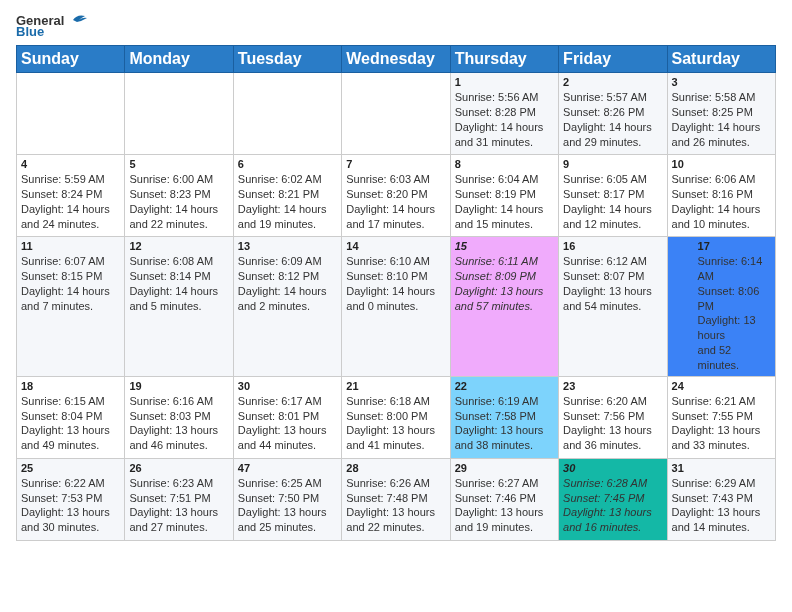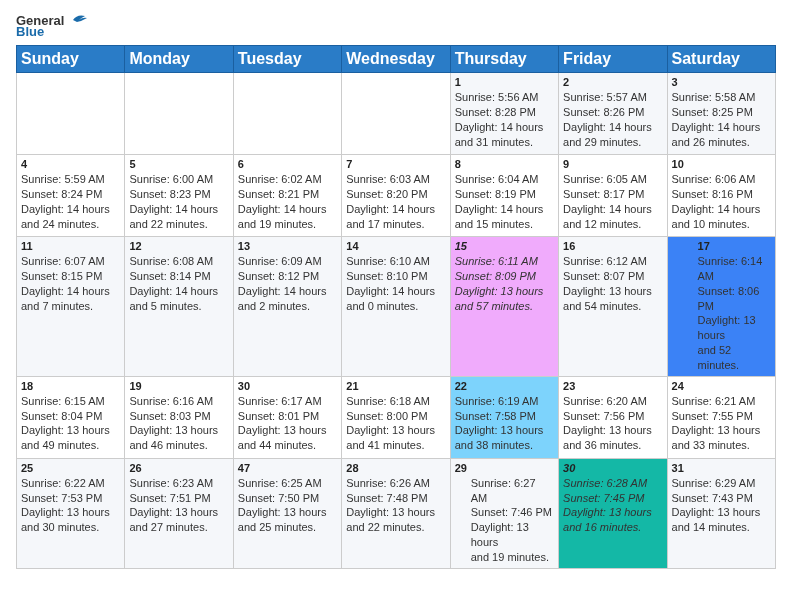--- a/index.html
+++ b/index.html
@@ -324,21 +324,21 @@
           </td>
           <td style="background: rgb(245, 247, 250);">
             <span class="day-num">28</span>
             <div class="cell-text" style="white-space: pre-line;">Sunrise: 6:26 AM
 Sunset: 7:48 PM
 Daylight: 13 hours
 and 22 minutes.</div>
           </td>
           <td style="background: rgb(245, 247, 250);">
             <span class="day-num">29</span>
-            <div class="cell-text" style="white-space: pre-line; margin-left: 16px;">Sunrise: 6:27 AM
+            <div class="cell-text" style="white-space: pre-line;">Sunrise: 6:27 AM
 Sunset: 7:46 PM
 Daylight: 13 hours
 and 19 minutes.</div>
           </td>
           <td style="background: #14b8a6; font-style: italic;">
             <span class="day-num">30</span>
             <div class="cell-text" style="white-space: pre-line;">Sunrise: 6:28 AM
 Sunset: 7:45 PM
 Daylight: 13 hours
 and 16 minutes.</div>

